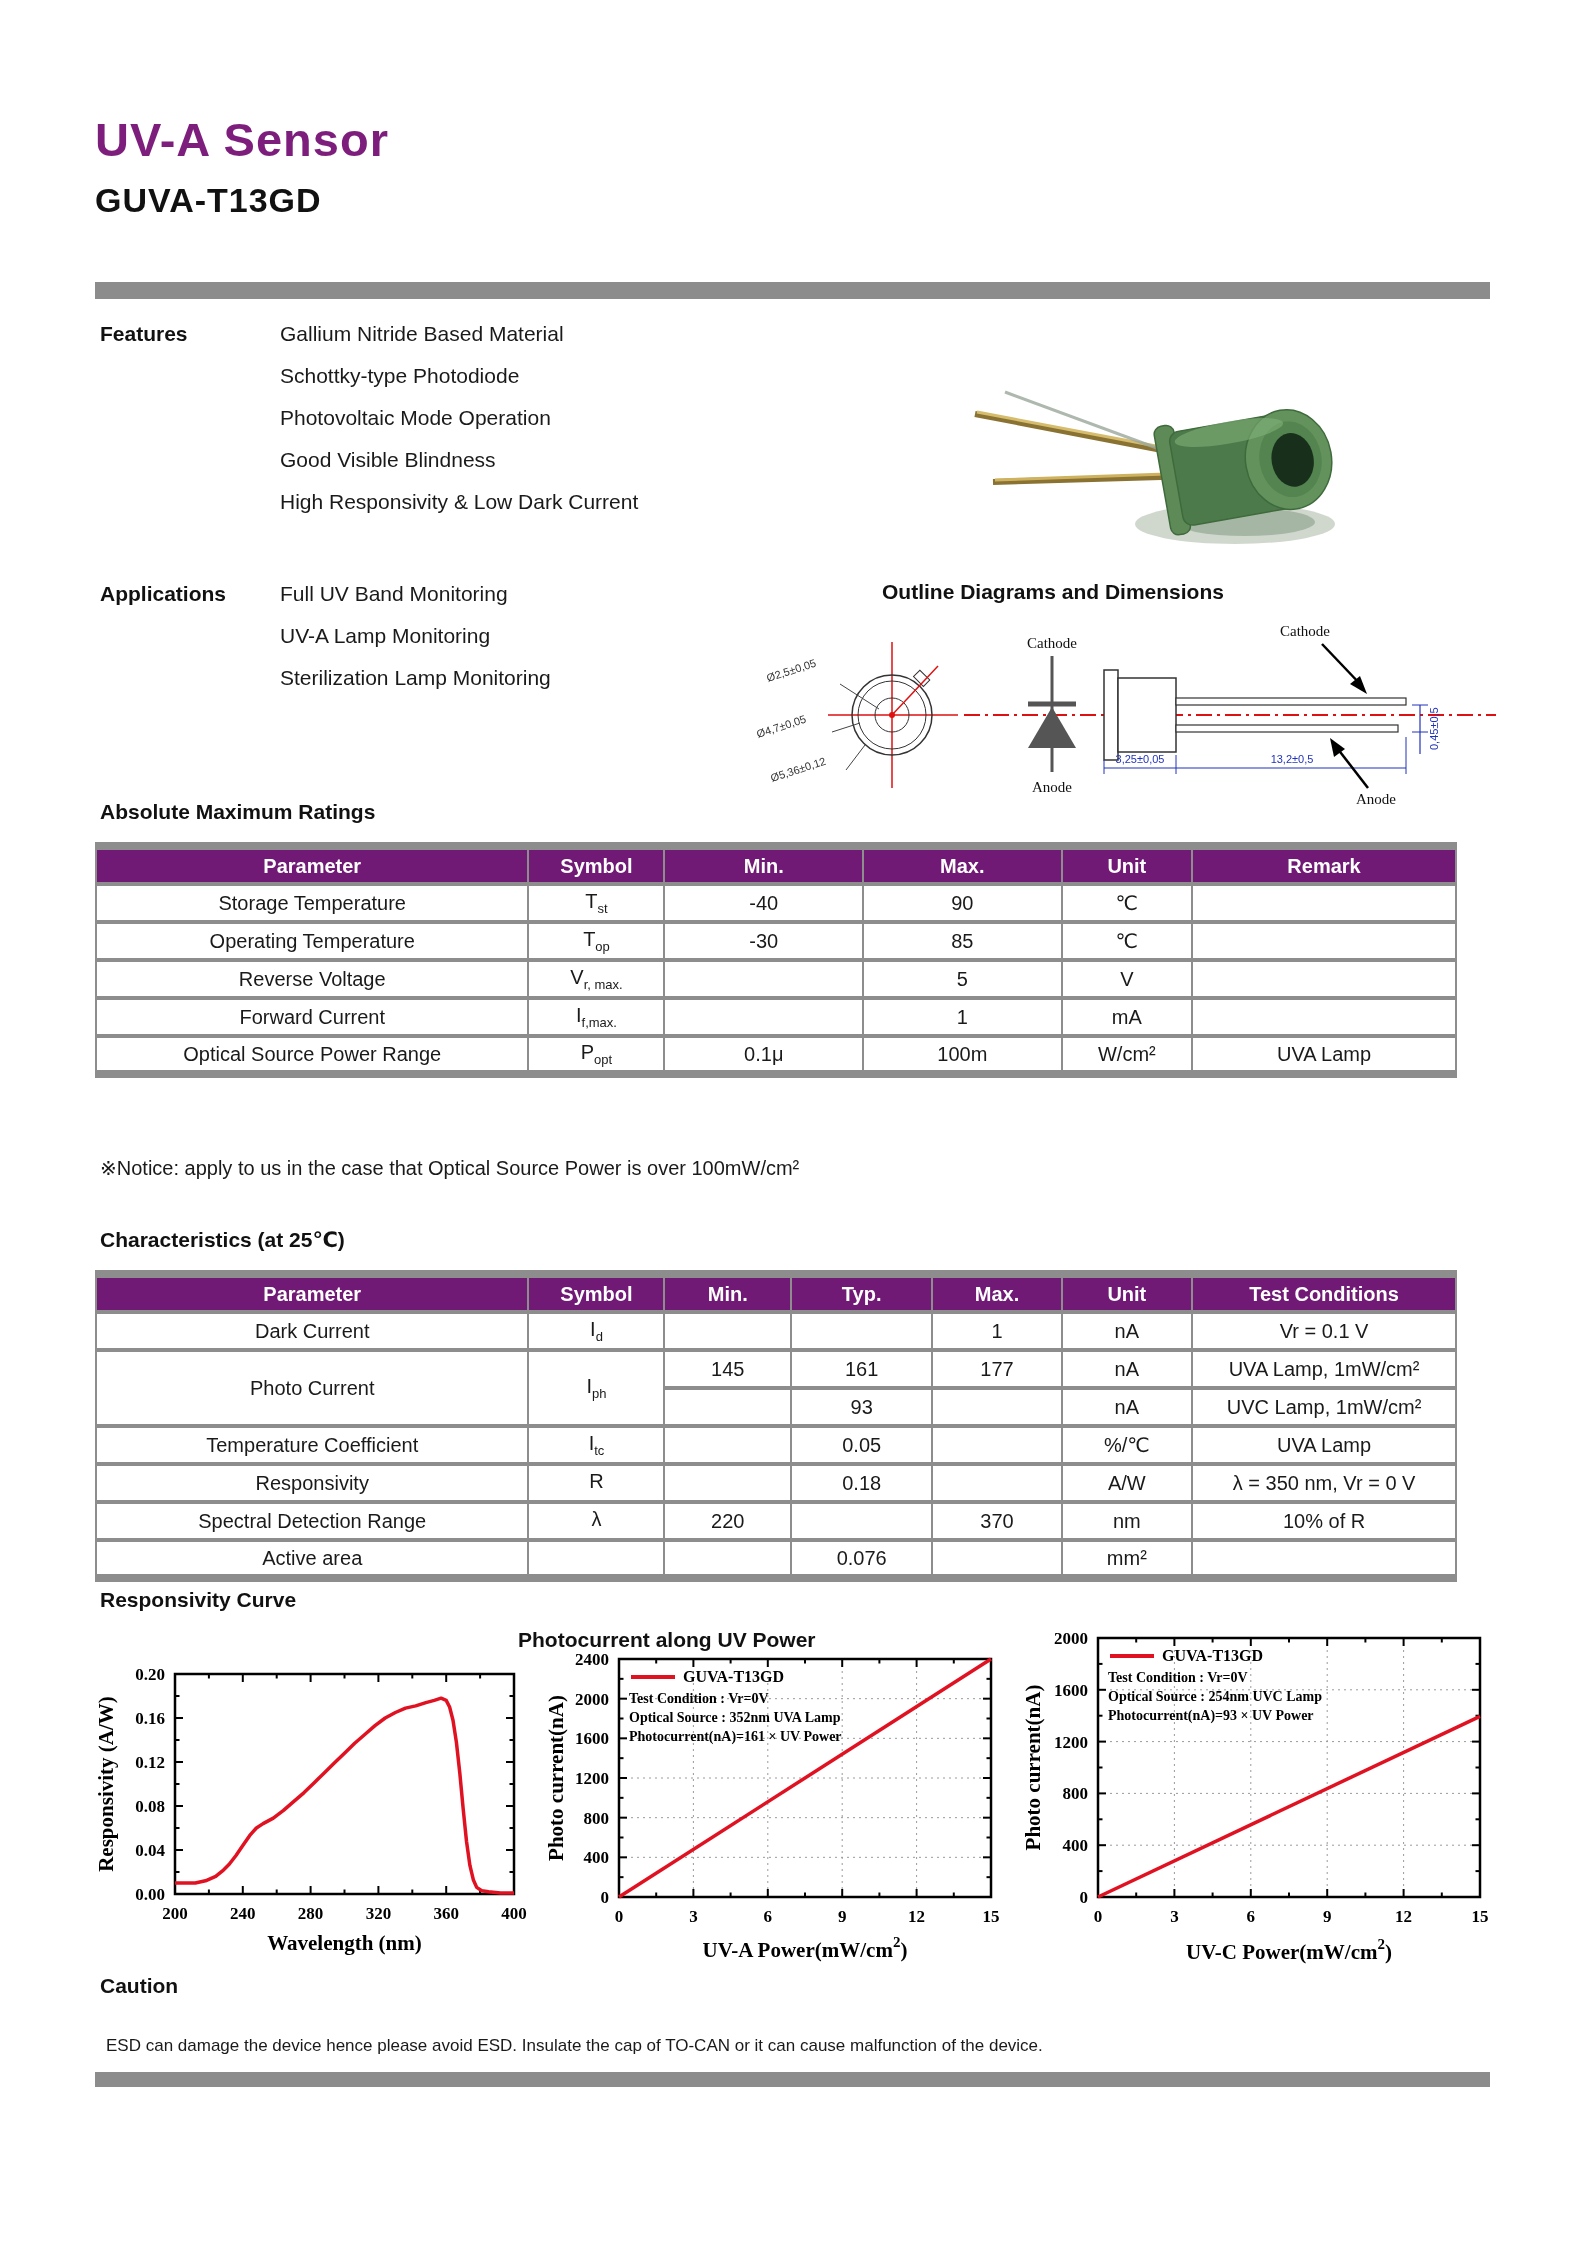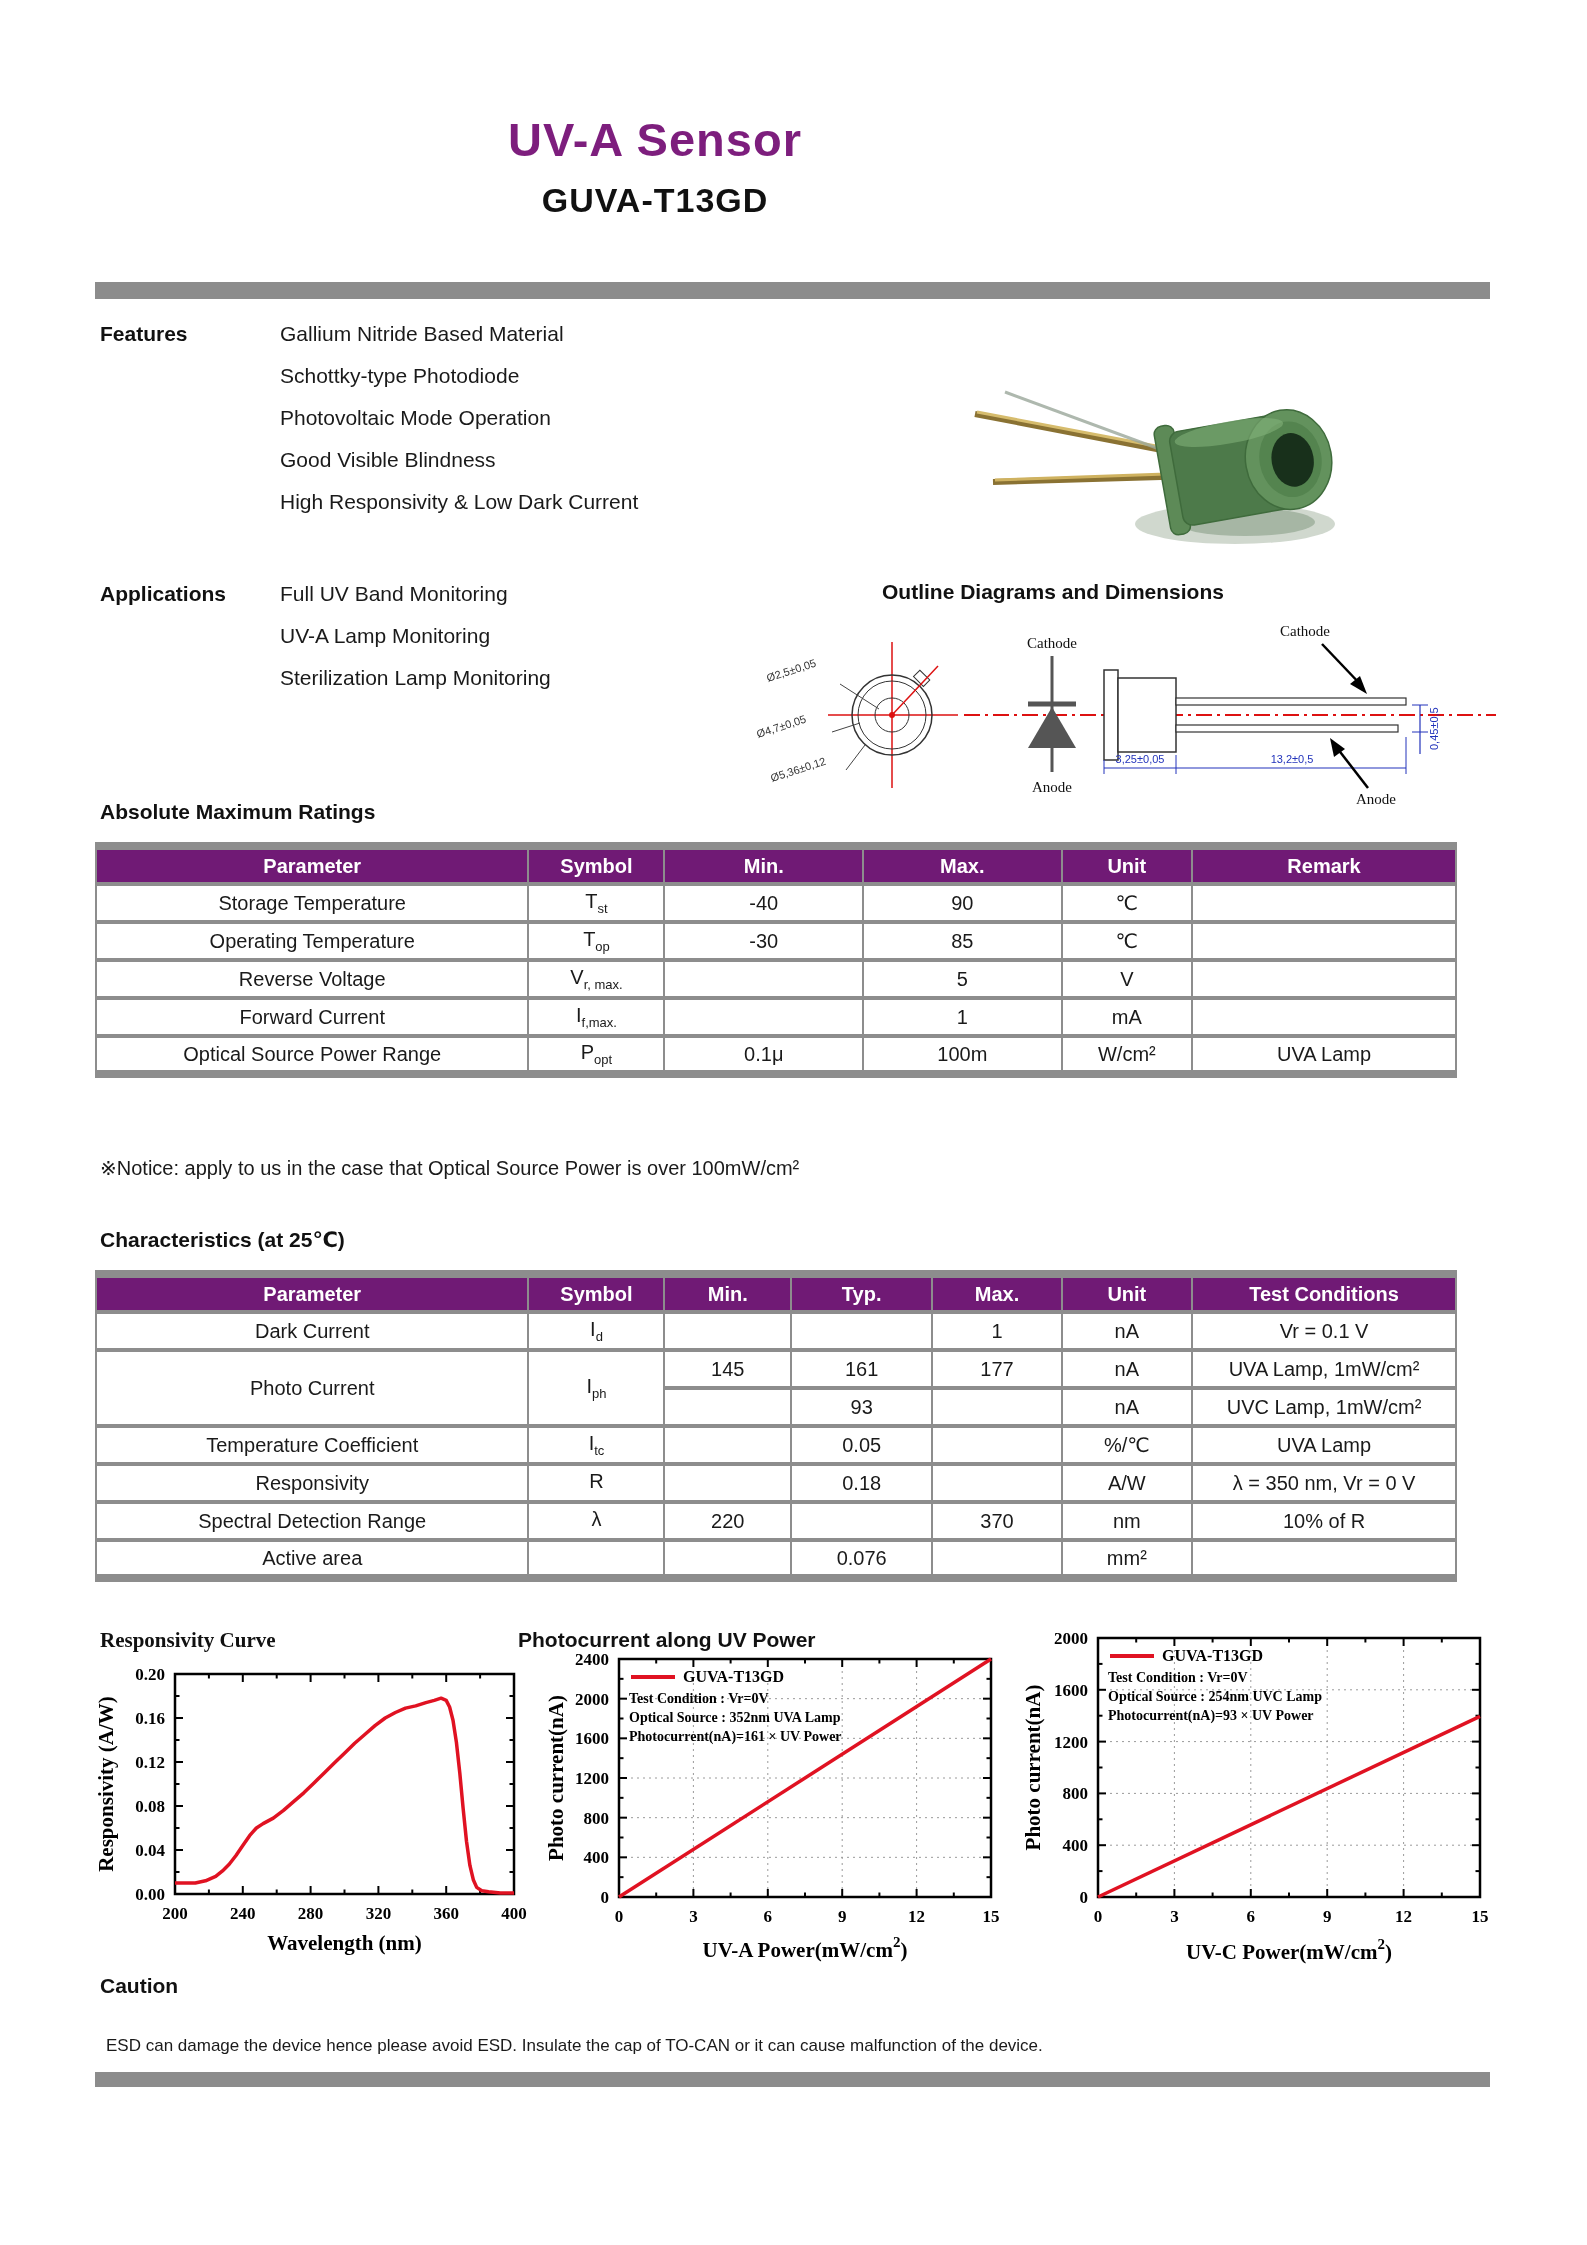--- a/index.html
+++ b/index.html
@@ -1,21 +1,21 @@
 <!DOCTYPE html>
 <html><head>
 <meta charset="utf-8">
 <style>
   html,body{margin:0;padding:0;background:#fff;}
   #page{position:relative;width:1587px;height:2245px;background:#fff;overflow:hidden;
         font-family:"Liberation Sans","DejaVu Sans",sans-serif;color:#1a1a1a;}
   .abs{position:absolute;}
 
   
-  .title-wrap{left:95px;top:112px;width:1120px;text-align:center;}
+  .title-wrap{left:95px;top:112px;width:1120px;}
   .main-title{font-size:47px;font-weight:bold;color:#7D1E7D;letter-spacing:1px;}
   .sub-title{font-size:34px;font-weight:bold;color:#111;margin-top:14px;letter-spacing:1px;}
   .divider{background:#8C8C8C;height:17px;width:1395px;left:95px;}
 
   
   .sec-label{font-size:21px;font-weight:bold;color:#111;}
   .list-col div{height:42px;font-size:21px;color:#1a1a1a;}
 
   .heading{font-size:21px;font-weight:bold;color:#111;}
 
@@ -287,21 +287,21 @@
       <td><span></span><sub></sub></td>
       <td></td>
       <td>0.076</td>
       <td></td>
       <td>mm²</td>
       <td></td>
     </tr>
   </tbody>
     </table>
 
-  <div class="abs heading" style="left:100px;top:1628px;font-family:Liberation Serif, serif;">Responsivity Curve</div>
+  <div class="abs heading" style="left:100px;top:1588px;">Responsivity Curve</div>
   <div class="abs heading" style="left:518px;top:1628px;text-align:right;">Photocurrent along UV Power</div>
 
   <div class="chart" style="left:95px;top:1660px;width:435px;height:300px;">
       <svg width="435" height="300" viewBox="0 0 435 300">
         <rect x="80" y="14" width="339" height="220" fill="none" stroke="#000" stroke-width="2.5"></rect>
         <line x1="80" y1="234" x2="80" y2="226" stroke="#000" stroke-width="2"></line>
         <line x1="80" y1="14" x2="80" y2="22" stroke="#000" stroke-width="2"></line>
         <text x="80" y="259" text-anchor="middle" class="tick">200</text>
         <line x1="147.8" y1="234" x2="147.8" y2="226" stroke="#000" stroke-width="2"></line>
         <line x1="147.8" y1="14" x2="147.8" y2="22" stroke="#000" stroke-width="2"></line>

